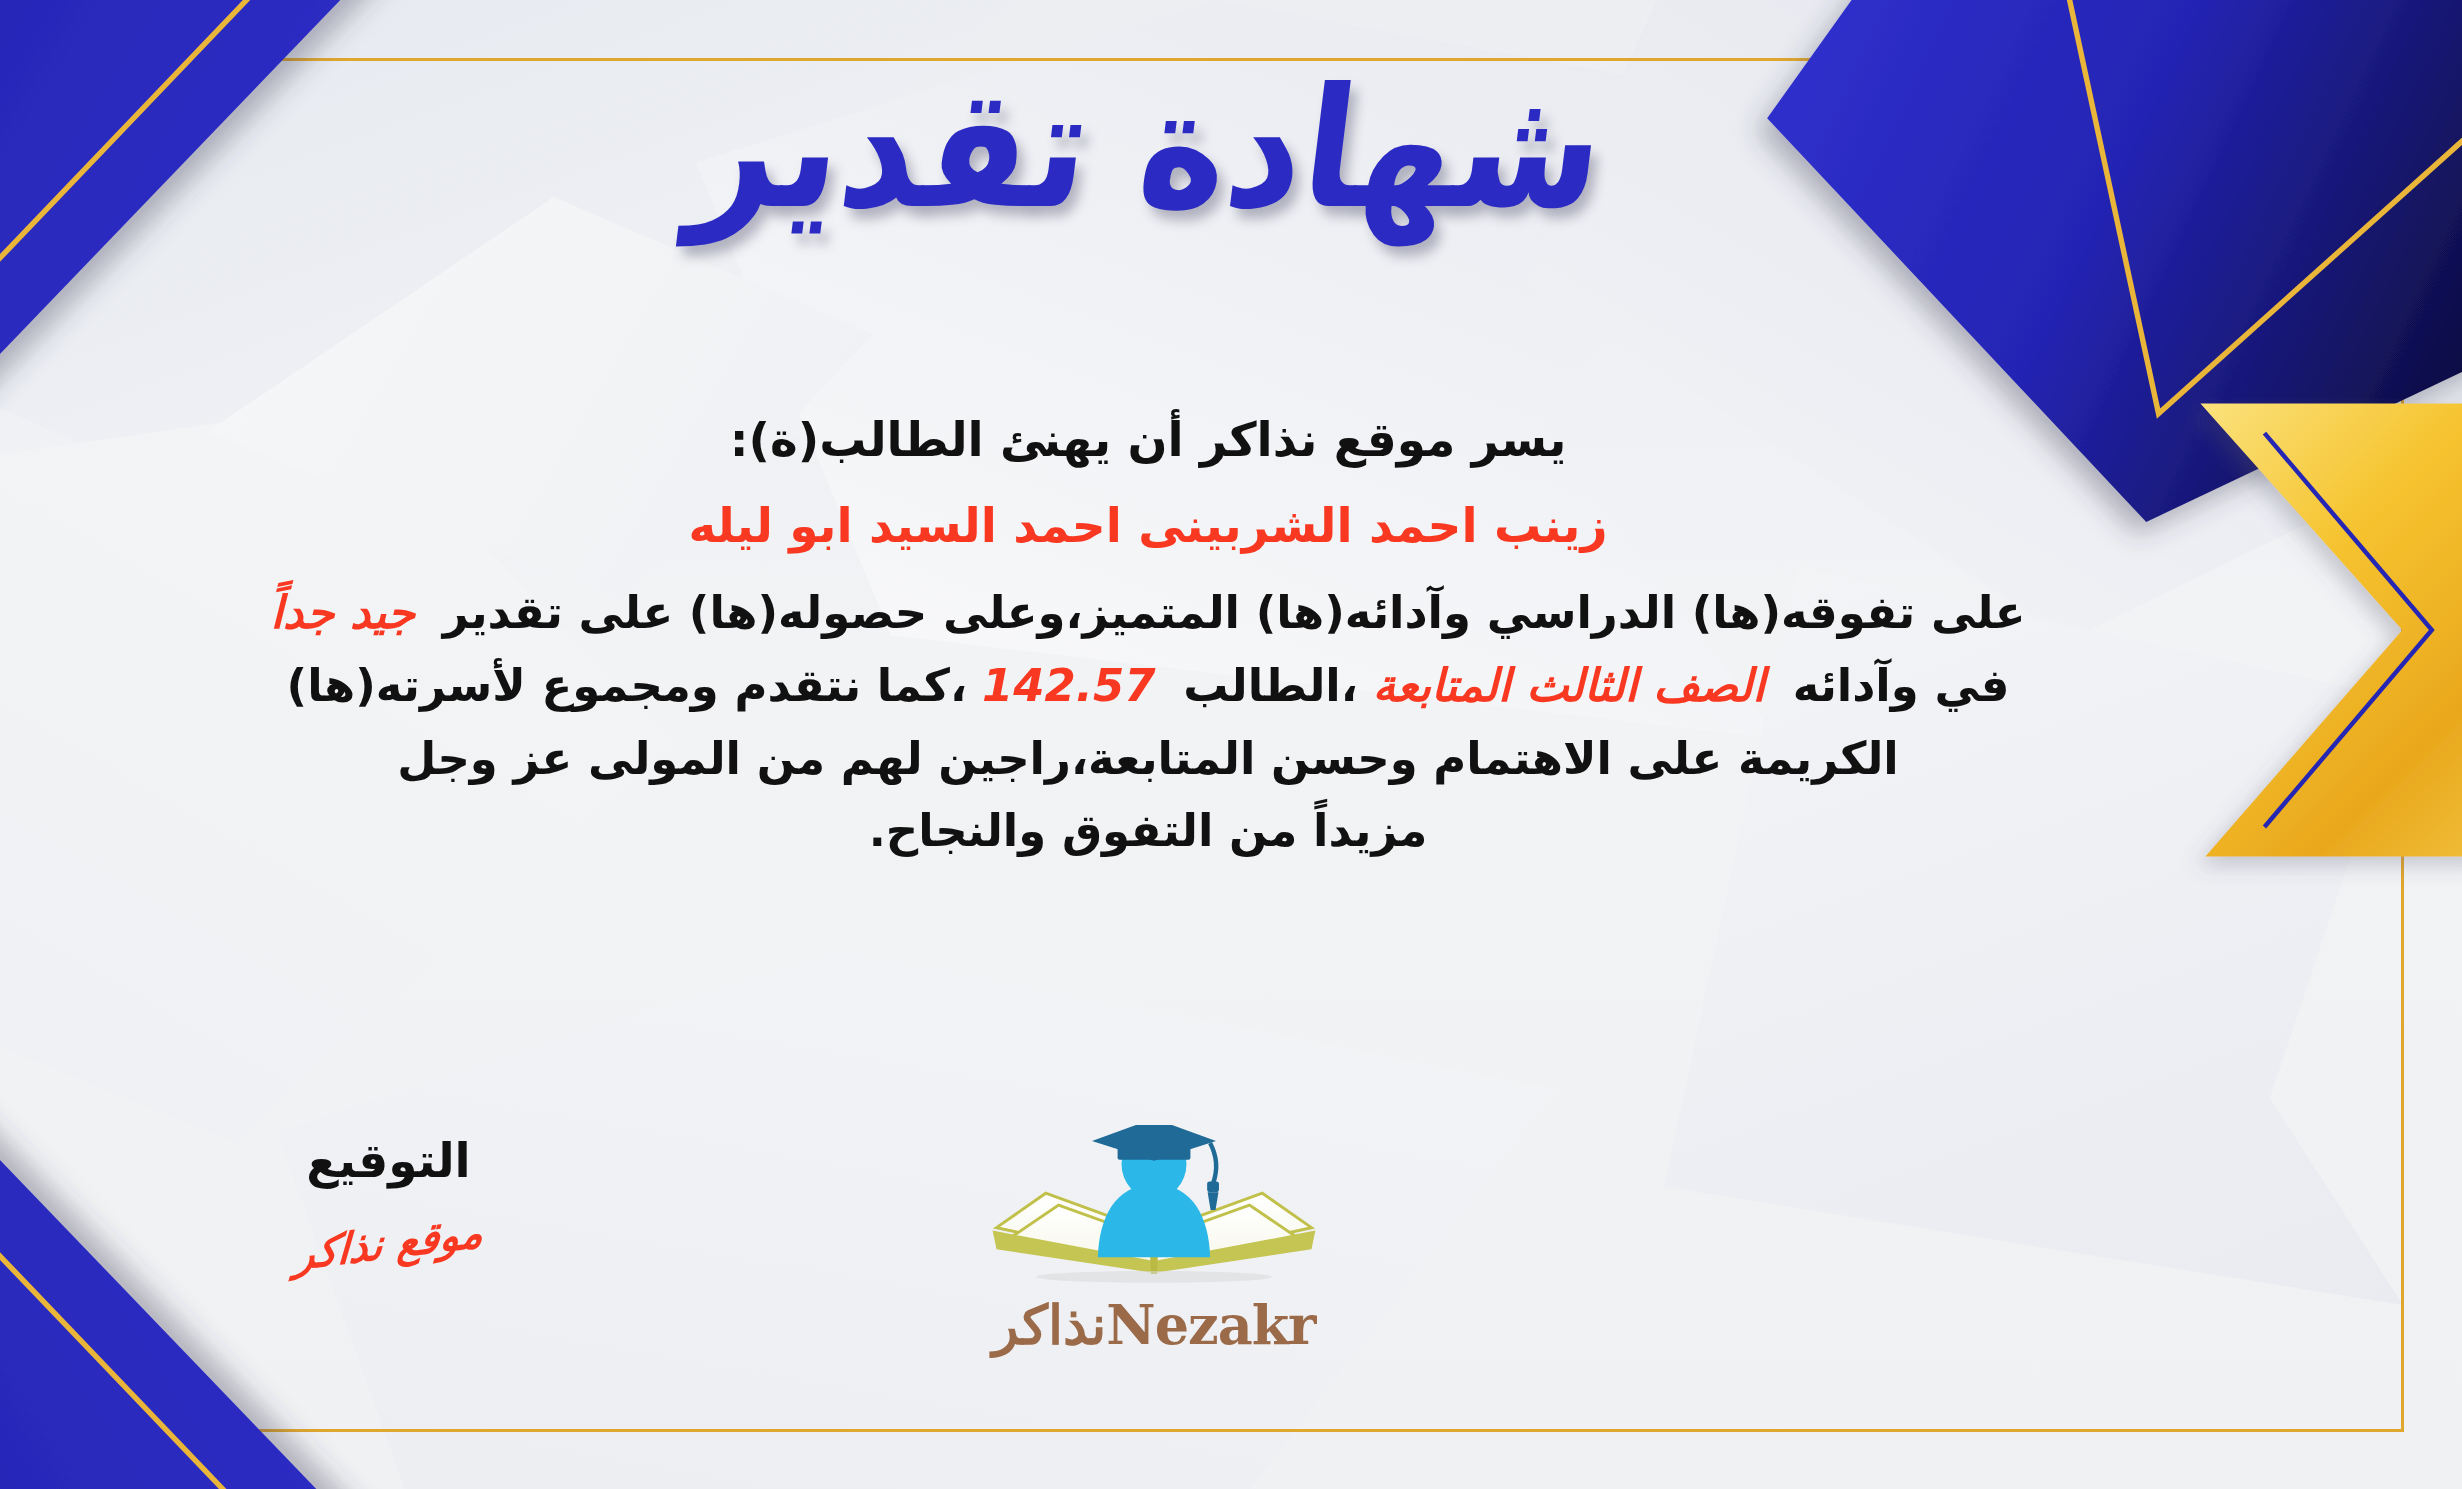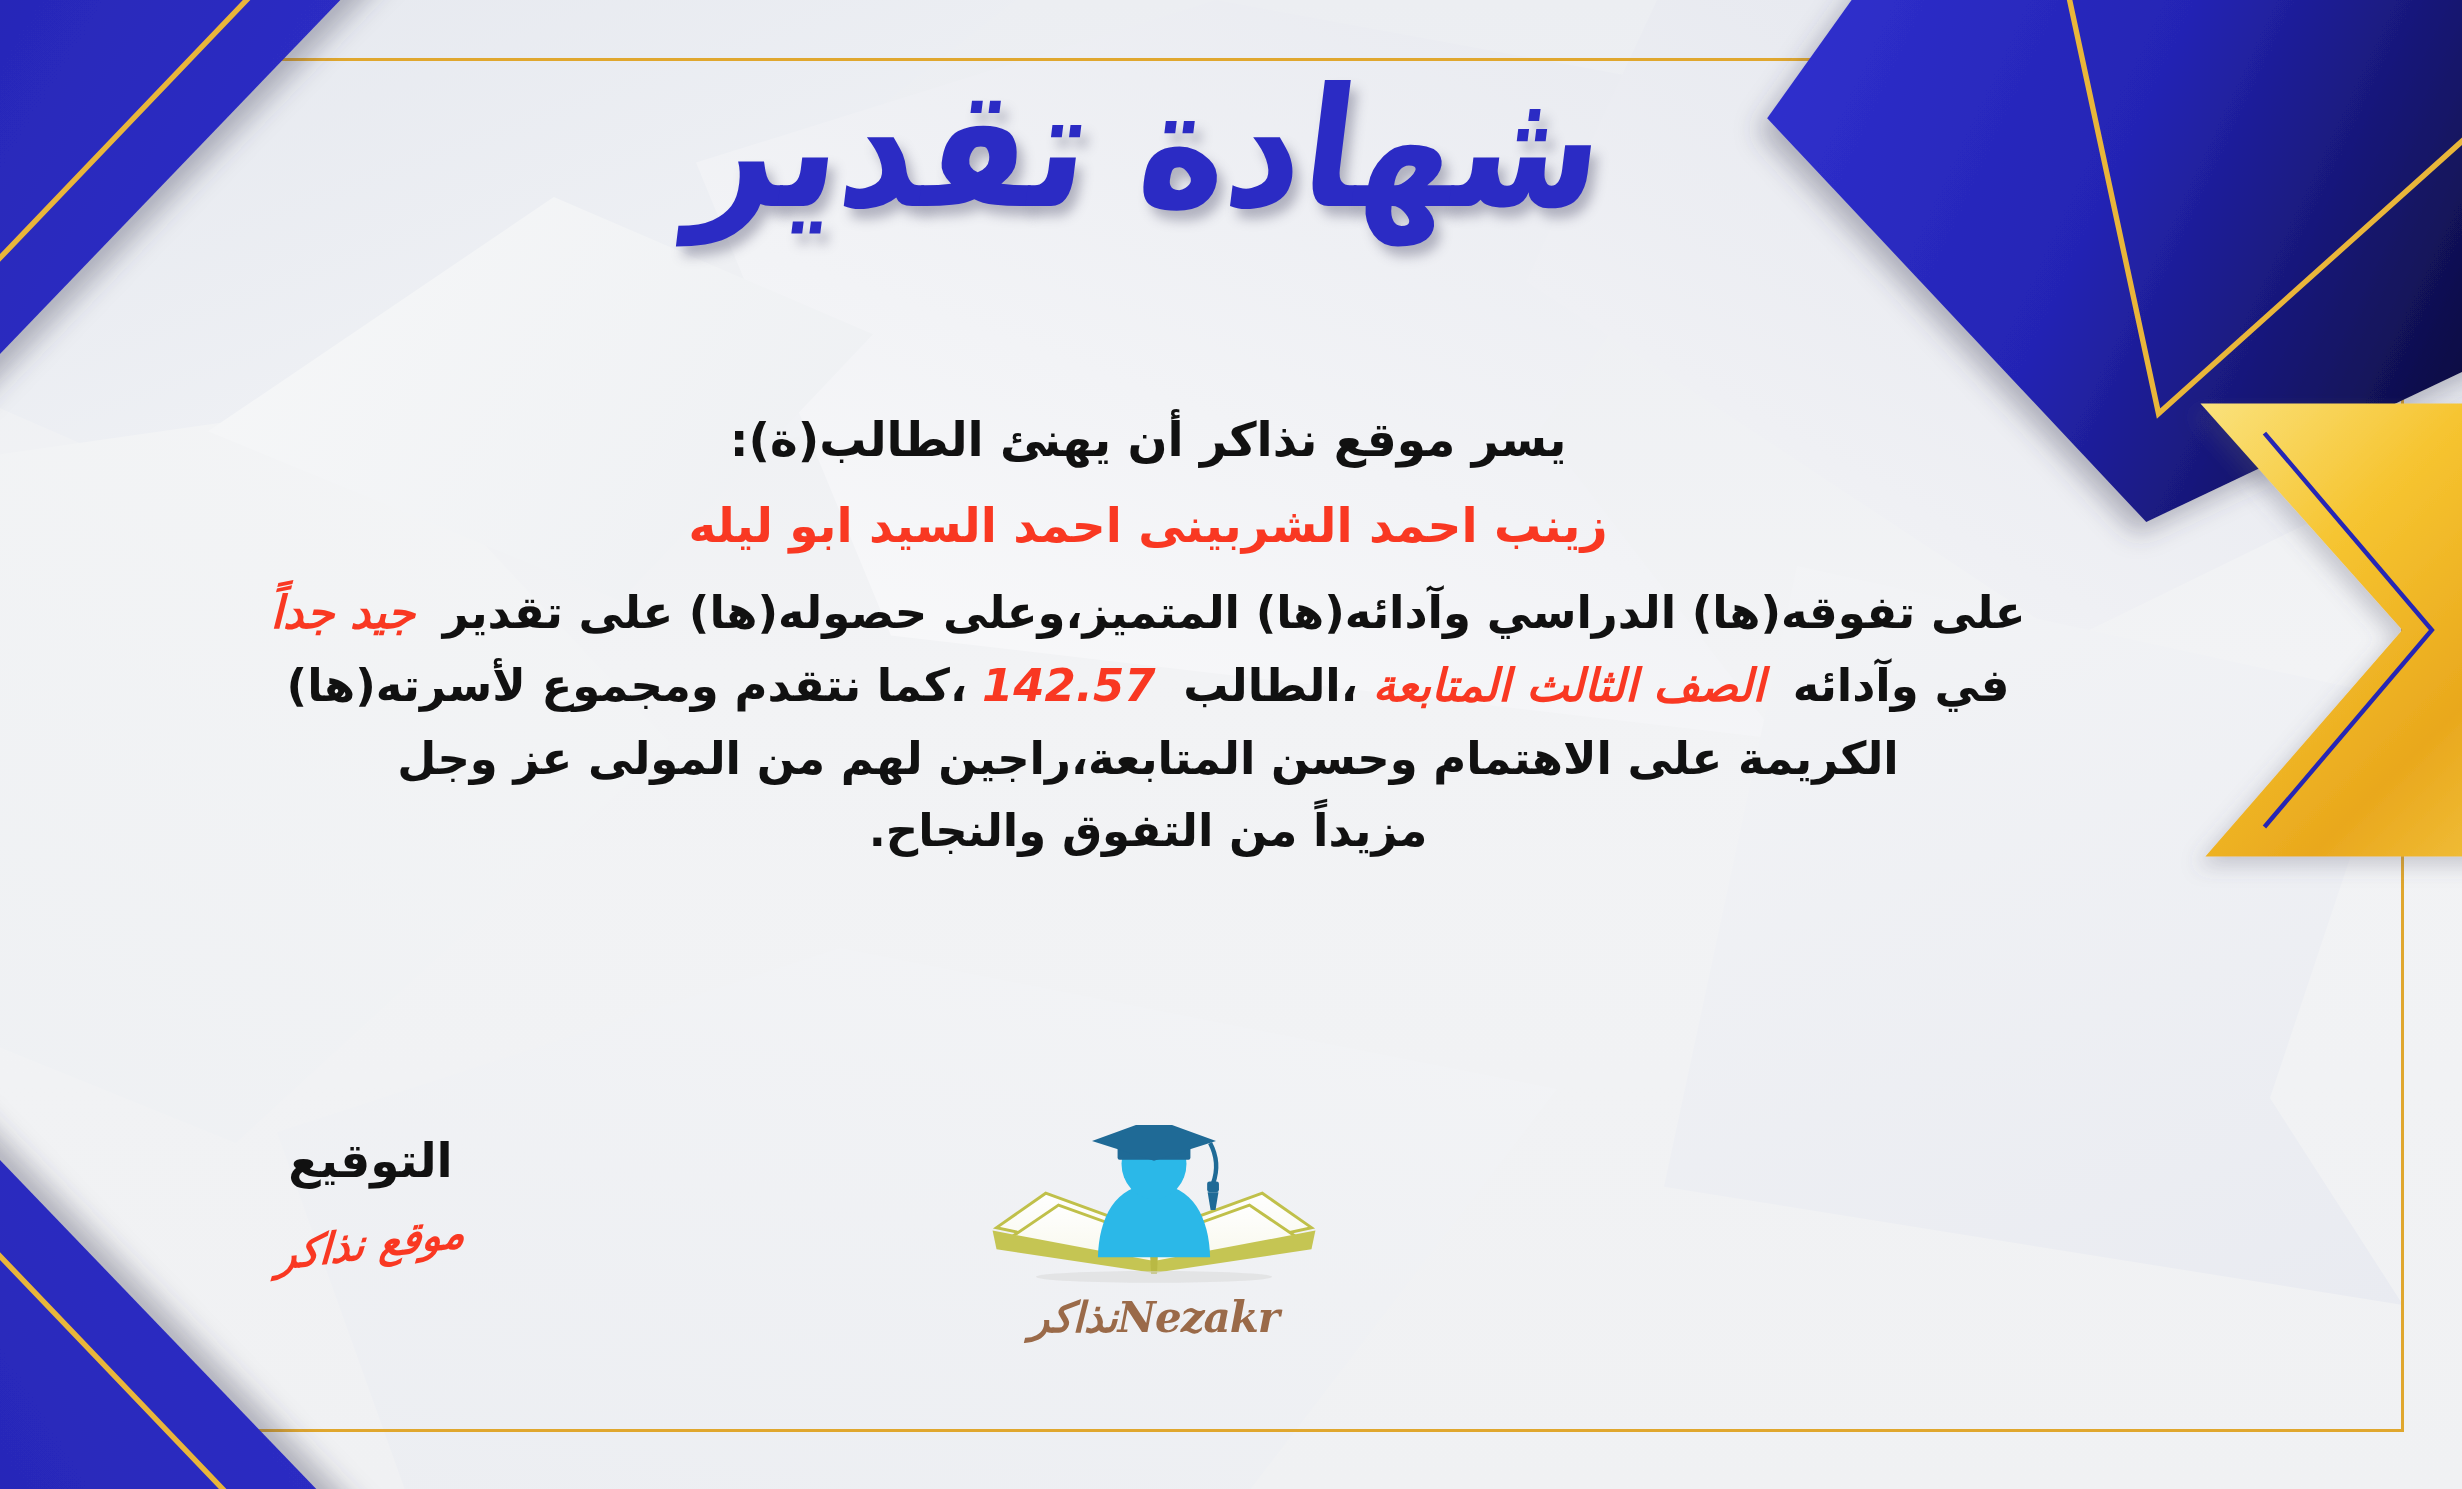--- a/index.html
+++ b/index.html
@@ -112,21 +112,21 @@
     text-align:center;
   }
   .para .row{display:block;white-space:nowrap;}
   .red{color:#f93822;font-style:italic;}
   .sp{display:inline-block;width:27.6px;}
   .sp-sm{display:inline-block;width:14.8px;}
 
   
   .signature-block{
     position:absolute;
-    left:379px;
+    left:397px;
     top:1133px;
     width:315px;
     text-align:center;
     z-index:10;
   }
   .sig-label{
     font-size:47px;
     font-weight:700;
     color:#111;
     letter-spacing:0.5px;
@@ -147,23 +147,22 @@
     position:absolute;
     left:1133px;
     top:1125px;
     width:374px;
     text-align:center;
     z-index:10;
   }
   .logo-mark{position:relative;width:374px;height:163px;margin:0 auto;}
   .logo-text{
     margin-top:4.9px;
-    font-size:42px;
-    font-weight:700;
-    font-style:italic;
+    font-size:54px;
+    font-weight:700;
     color:#9a6a49;
     font-family:"DejaVu Serif","Liberation Serif",serif;
     white-space:nowrap;
     letter-spacing:-1px;
   }
 </style>
 </head>
 <body>
 
 <div class="certificate">

